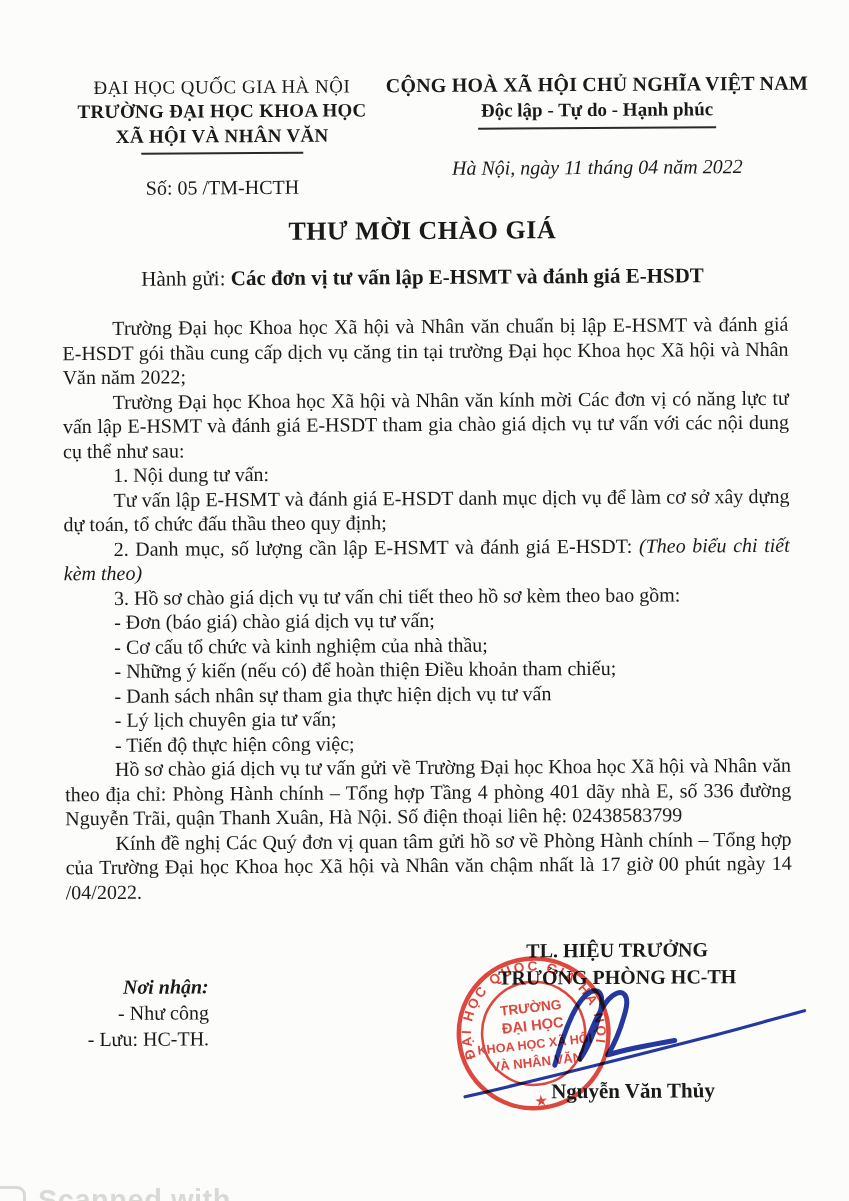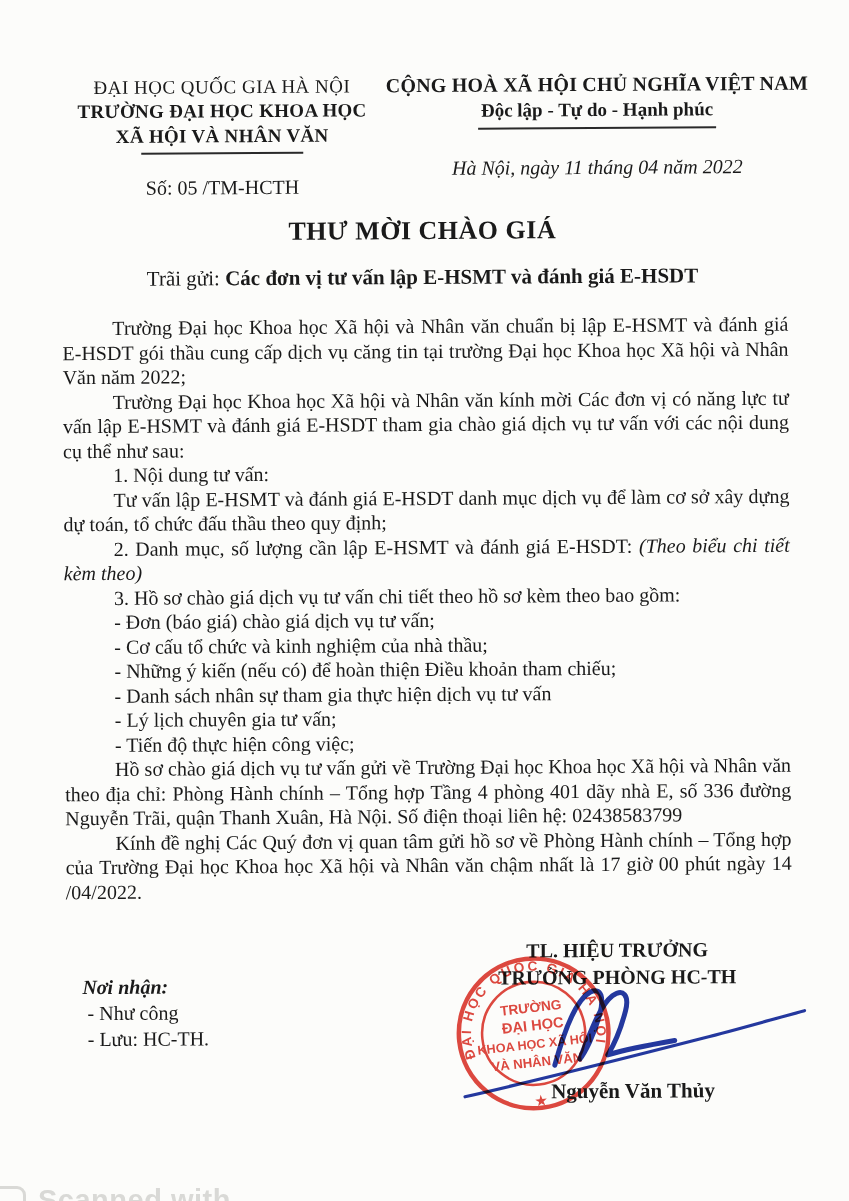--- a/index.html
+++ b/index.html
@@ -34,21 +34,21 @@
   .salutation .bold{font-weight:bold;}
 
   
   .doc-body{position:absolute;left:64px;top:314px;width:726px;
     font-size:20px;line-height:24.5px;text-align:justify;}
   .para{text-indent:50px;margin:0;}
   .bullet{margin:0 0 0 50px;}
   .it{font-style:italic;}
 
   
-  .recipients{position:absolute;left:80px;top:972px;font-size:20px;line-height:26px;}
+  .recipients{position:absolute;left:80px;top:972px;font-size:20px;line-height:26px;text-align:right;}
   .recipients .head{font-weight:bold;font-style:italic;}
   .recipients .item{padding-left:5px;}
 
   .signer-titles{position:absolute;left:425px;top:938px;width:380px;text-align:center;
     font-size:20px;font-weight:bold;line-height:27px;}
   .signer-name{position:absolute;left:460px;top:1080px;width:340px;text-align:center;
     font-size:21px;font-weight:bold;}
 
   .stamp-svg{position:absolute;left:435px;top:938px;width:192px;height:192px;
     transform:rotate(-6deg);opacity:.9;mix-blend-mode:multiply;}
@@ -79,21 +79,21 @@
     <div class="lh-right">
       <div class="l1">CỘNG HOÀ XÃ HỘI CHỦ NGHĨA VIỆT NAM</div>
       <div class="l2">Độc lập - Tự do - Hạnh phúc</div>
       <div class="rule"></div>
       <div class="date-line">Hà Nội, ngày 11  tháng 04  năm 2022</div>
     </div>
 
     <div class="doc-title">THƯ MỜI CHÀO GIÁ</div>
 
     <div class="salutation">
-      <span>Trãi gửi: </span><span class="bold">Các đơn vị tư vấn lập E-HSMT và đánh giá E-HSDT</span>
+      <span>Hành gửi: </span><span class="bold">Các đơn vị tư vấn lập E-HSMT và đánh giá E-HSDT</span>
     </div>
 
     <div class="doc-body">
       <p class="para">Trường Đại học Khoa học Xã hội và Nhân văn chuẩn bị lập E-HSMT và đánh giá E-HSDT gói thầu cung cấp dịch vụ căng tin tại trường Đại học Khoa học Xã hội và Nhân Văn năm 2022;</p>
       <p class="para">Trường Đại học Khoa học Xã hội và Nhân văn kính mời Các đơn vị có năng lực tư vấn lập E-HSMT và đánh giá E-HSDT tham gia chào giá dịch vụ tư vấn với các nội dung cụ thể như sau:</p>
       <p class="para">1. Nội dung tư vấn:</p>
       <p class="para">Tư vấn lập E-HSMT và đánh giá E-HSDT danh mục dịch vụ để làm cơ sở xây dựng dự toán, tổ chức đấu thầu theo quy định;</p>
       <p class="para"><span>2. Danh mục, số lượng cần lập E-HSMT và đánh giá E-HSDT: </span><span class="it">(Theo biểu chi tiết kèm theo)</span></p>
       <p class="para">3. Hồ sơ chào giá dịch vụ tư vấn chi tiết theo hồ sơ kèm theo bao gồm:</p>
       <p class="bullet">- Đơn (báo giá) chào giá dịch vụ tư vấn;</p>

